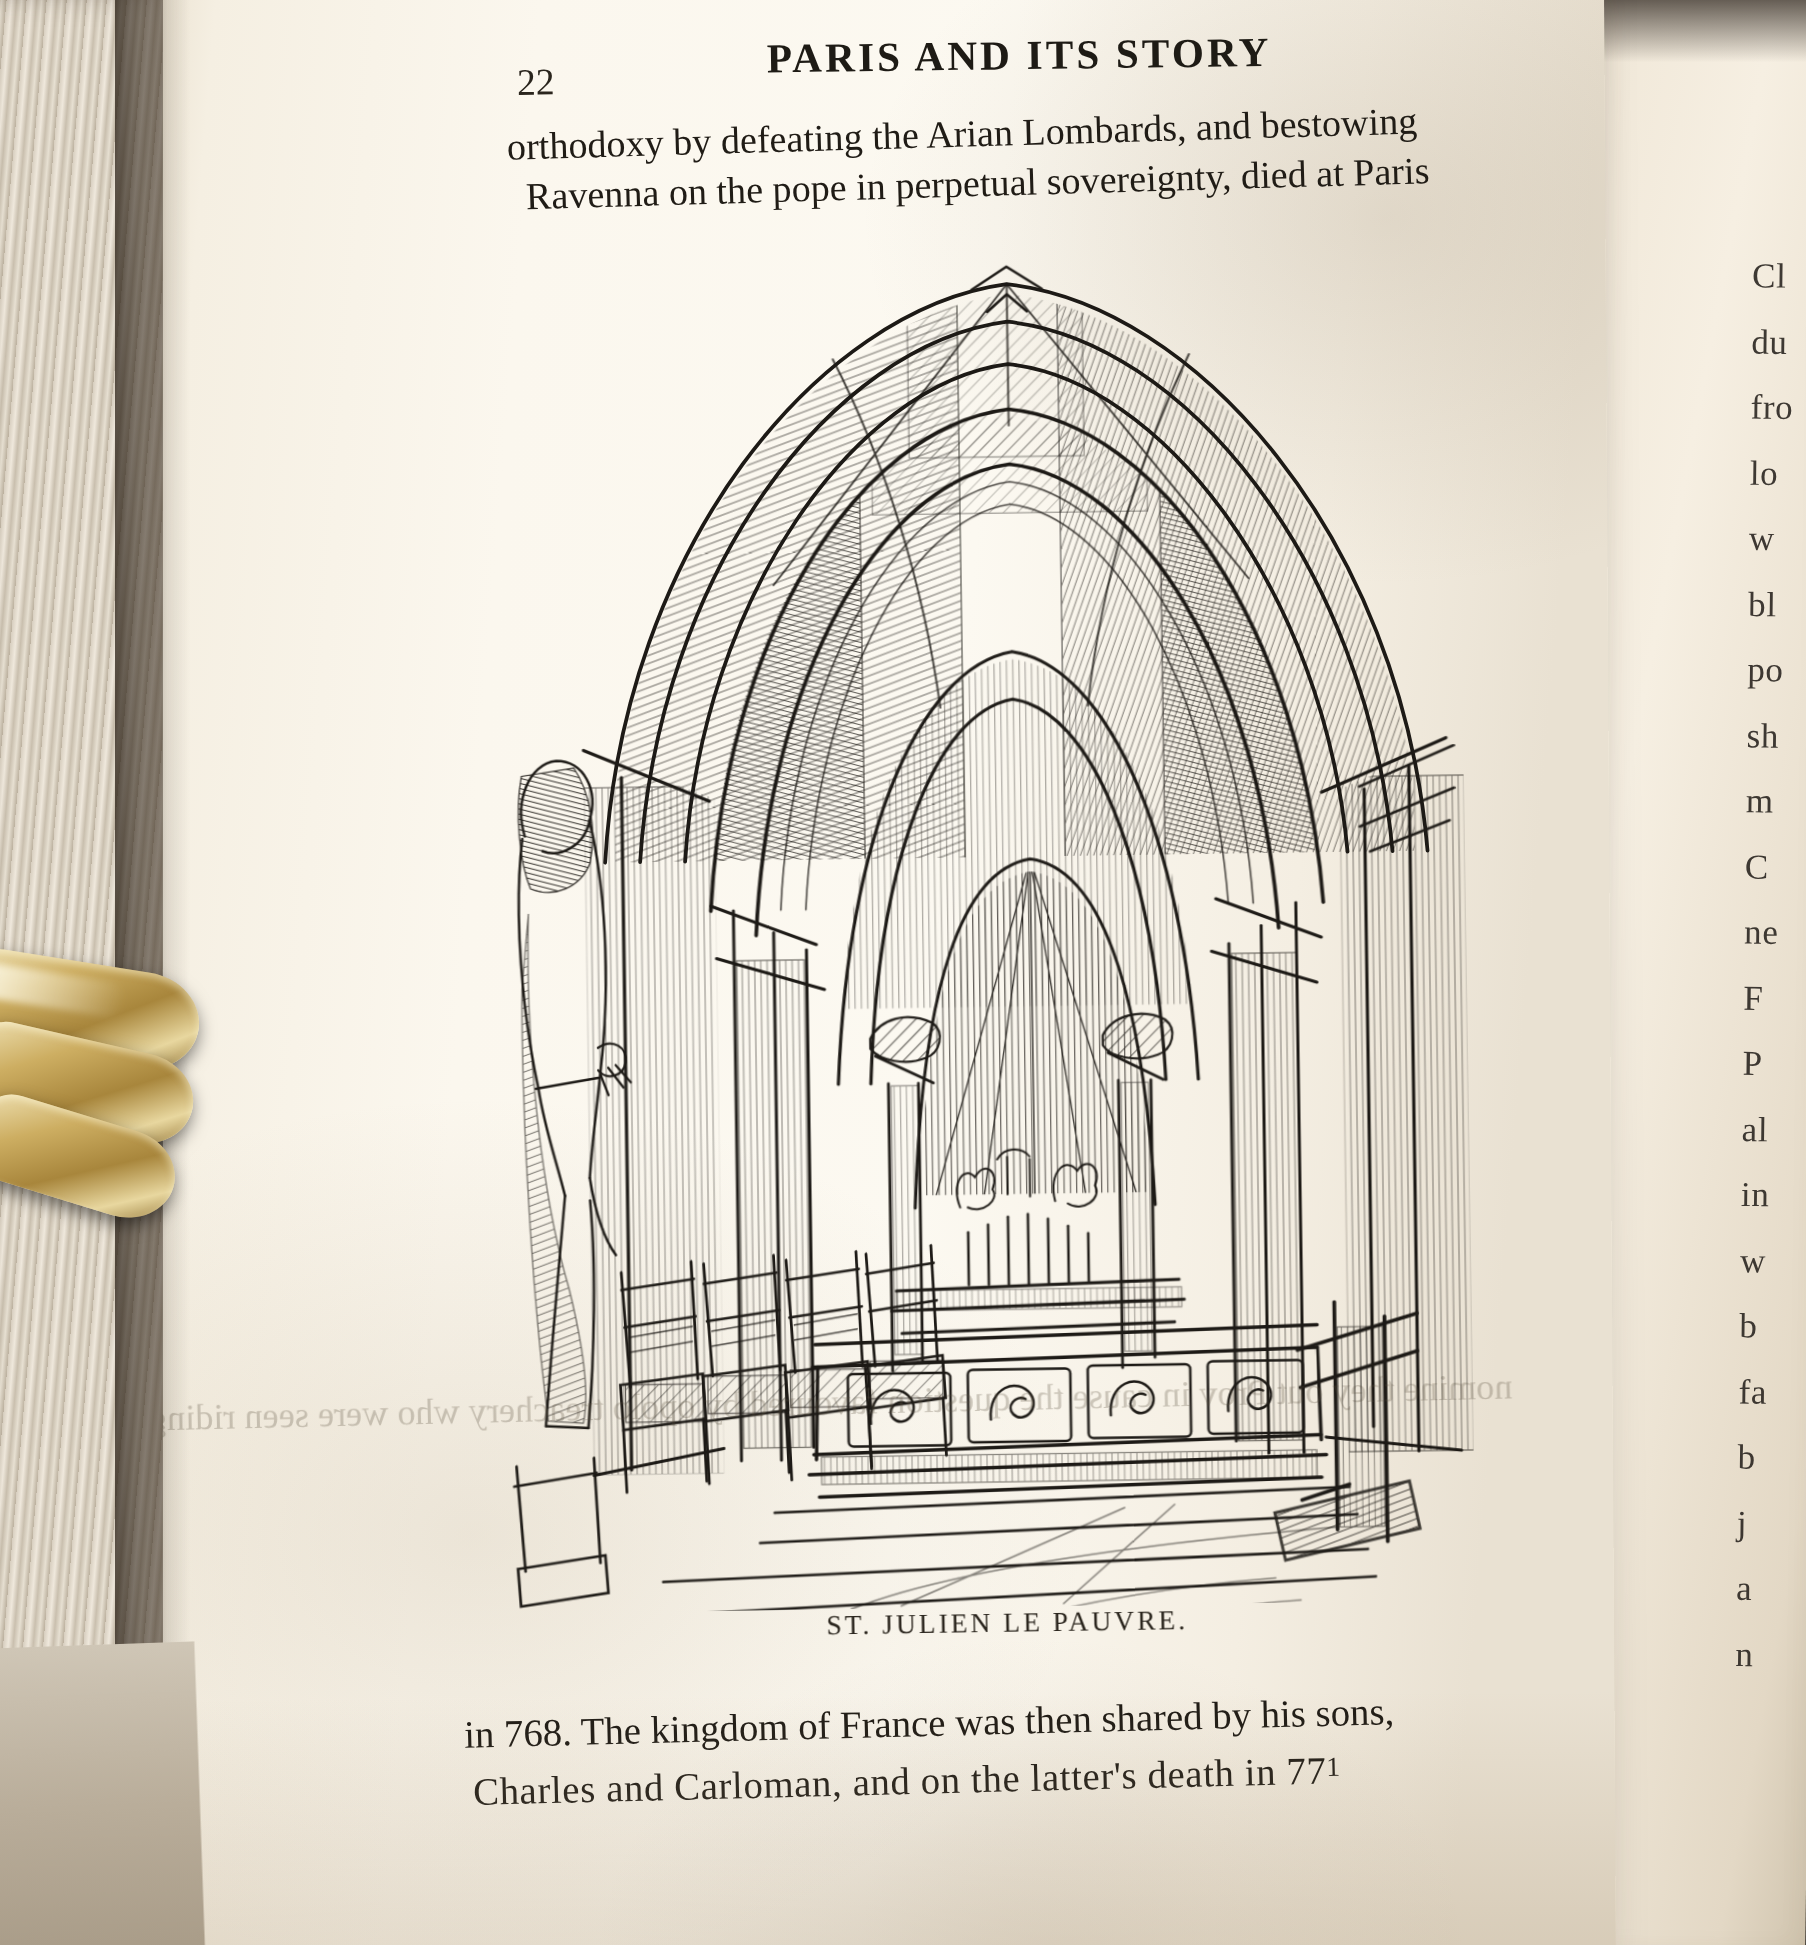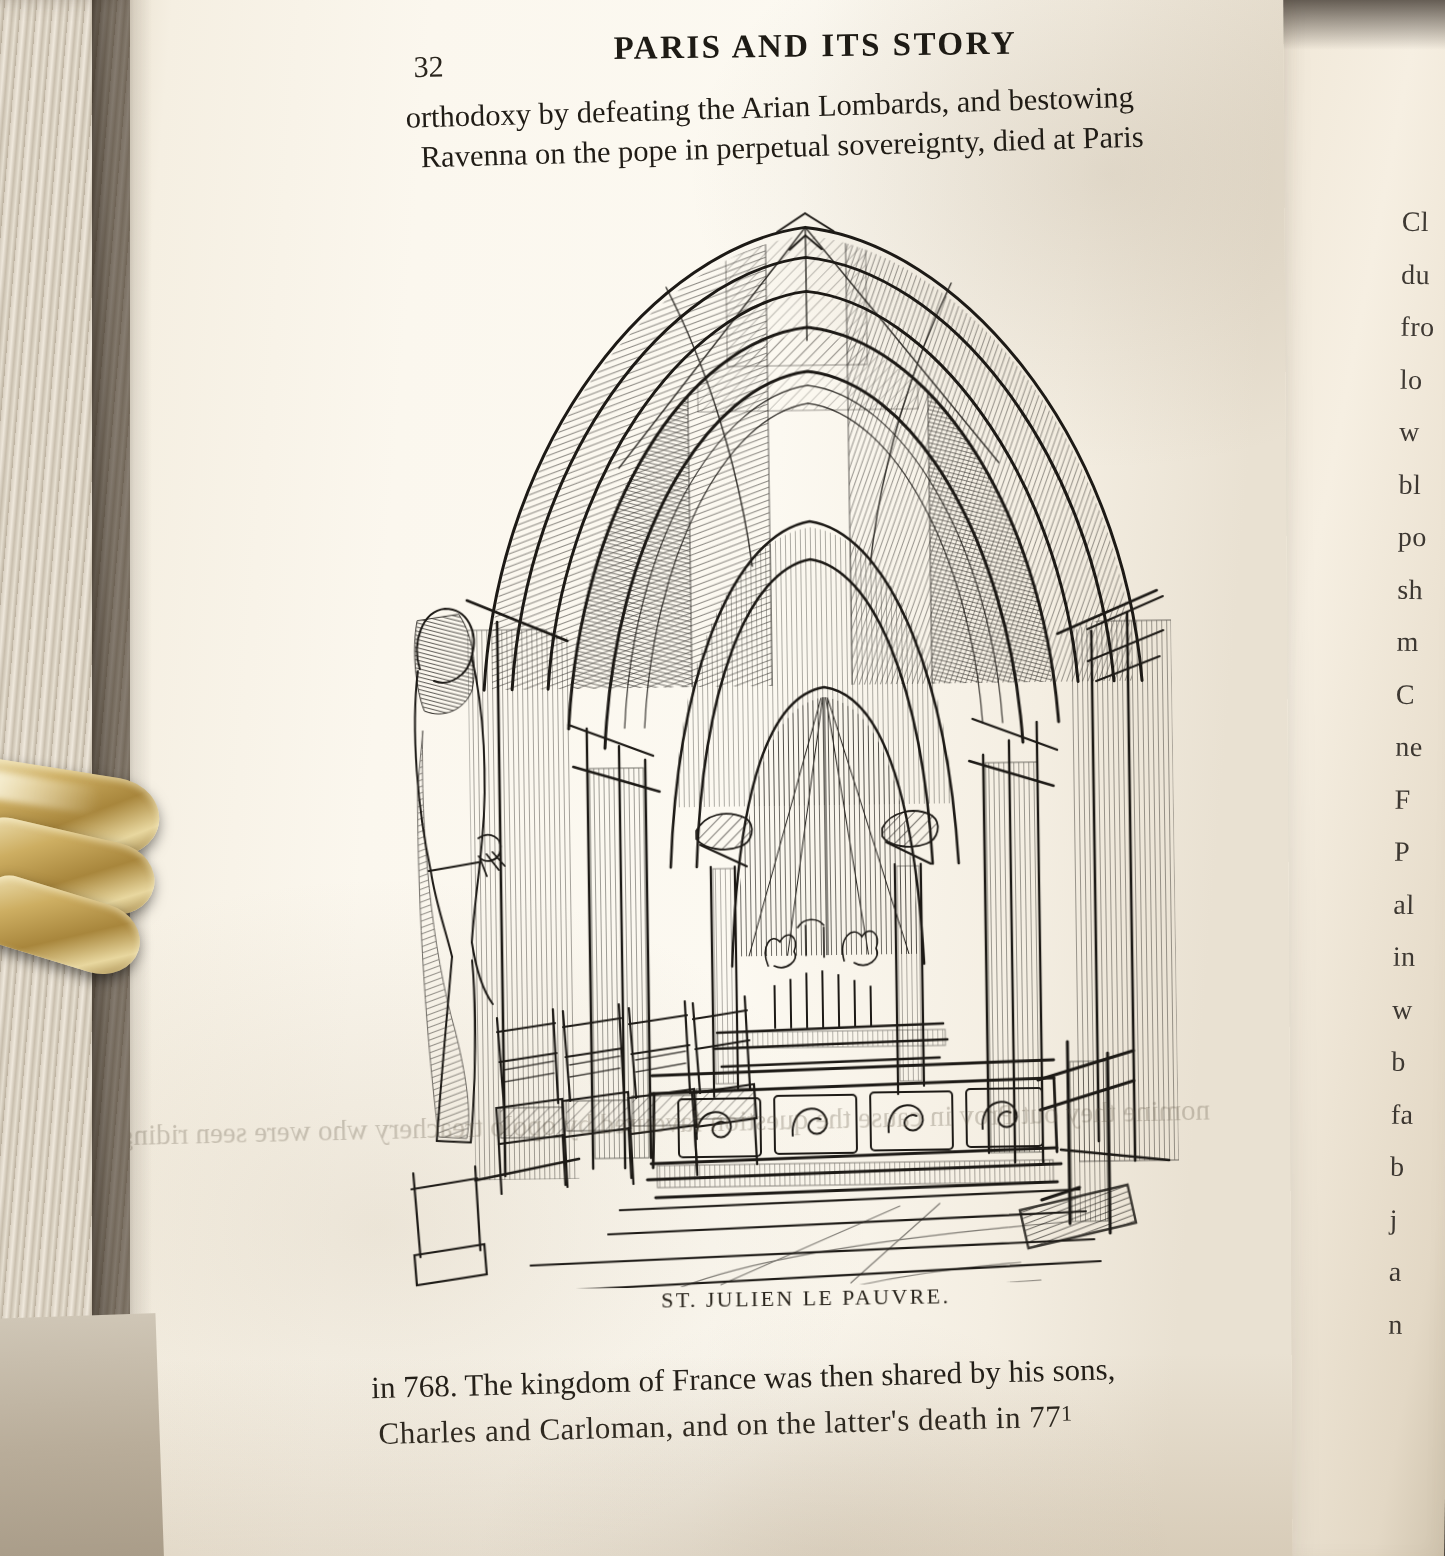--- a/index.html
+++ b/index.html
@@ -245,21 +245,21 @@
 b
 j
 a
 n</div>
 
   <div class="page">
     <div class="page-grain"></div>
 
     <div class="text-layer">
 
-      <div class="folio">32</div>
+      <div class="folio">22</div>
       <div class="running-head">PARIS AND ITS STORY</div>
 
       <div class="para-top">
         <span>orthodoxy by defeating the Arian Lombards, and bestowing</span>
         <span class="l2">Ravenna on the pope in perpetual  sovereignty, died at Paris</span>
       </div>
 
       <div class="figure">
         <svg viewBox="0 0 880 1120" preserveAspectRatio="none" aria-hidden="true">
           <defs>

